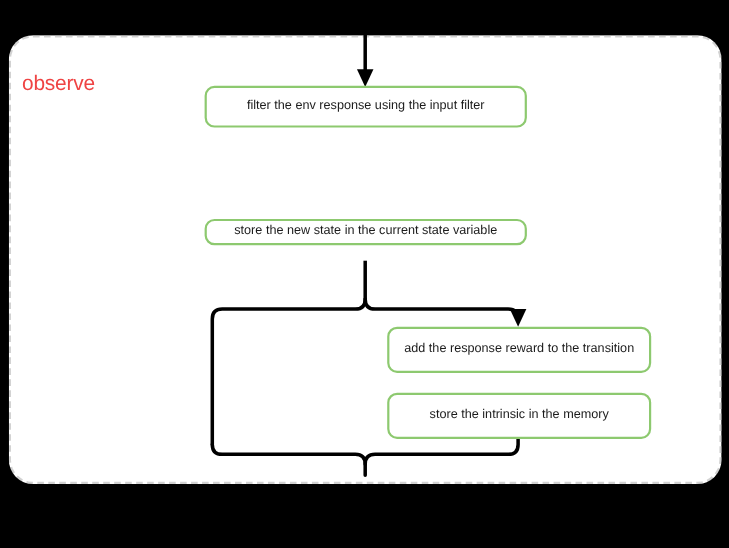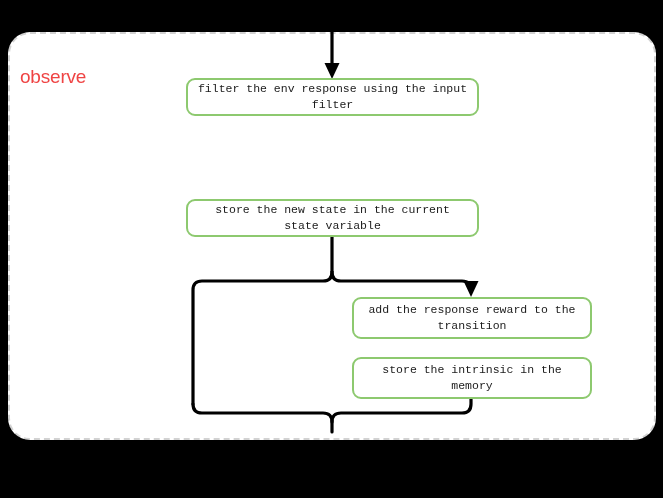--- a/index.html
+++ b/index.html
@@ -59,29 +59,28 @@
     border: 2.5px solid #8dc96f;
     border-radius: 9px;
     display: flex;
     align-items: center;
     justify-content: center;
     text-align: center;
     color: #1b1b1b;
     font-size: 11.5px;
     line-height: 1.35;
     padding: 4px 7px;
-    font-family: Liberation Mono, monospace;
   }
 
   .node-l { left: 186px; width: 293px; }
   .node-r { left: 352px; width: 240px; }
 
   #node-filter       { top: 78px;  height: 38px; }
   #node-create       { top: 131px; height: 41px; }
-  #node-store-state  { top: 199px; height: 38px; }
+  #node-store-state  { top: 199px; height: 24px; }
   #node-intrinsic    { top: 297px; height: 42px; }
   #node-store-trans  { top: 357px; height: 42px; }
 
   
   #branch-label {
     position: absolute;
     left: 345px;
     top: 256px;
     font-size: 10.5px;
     font-weight: bold;

